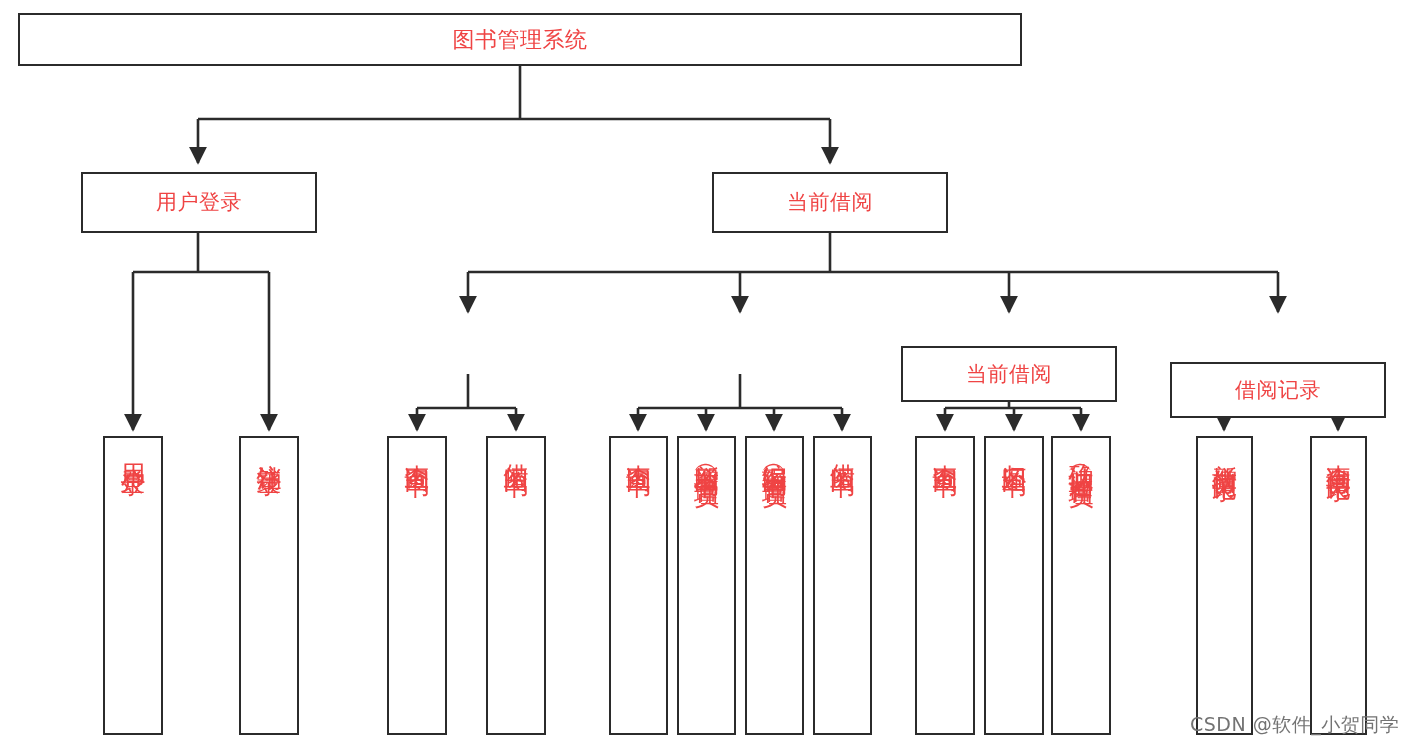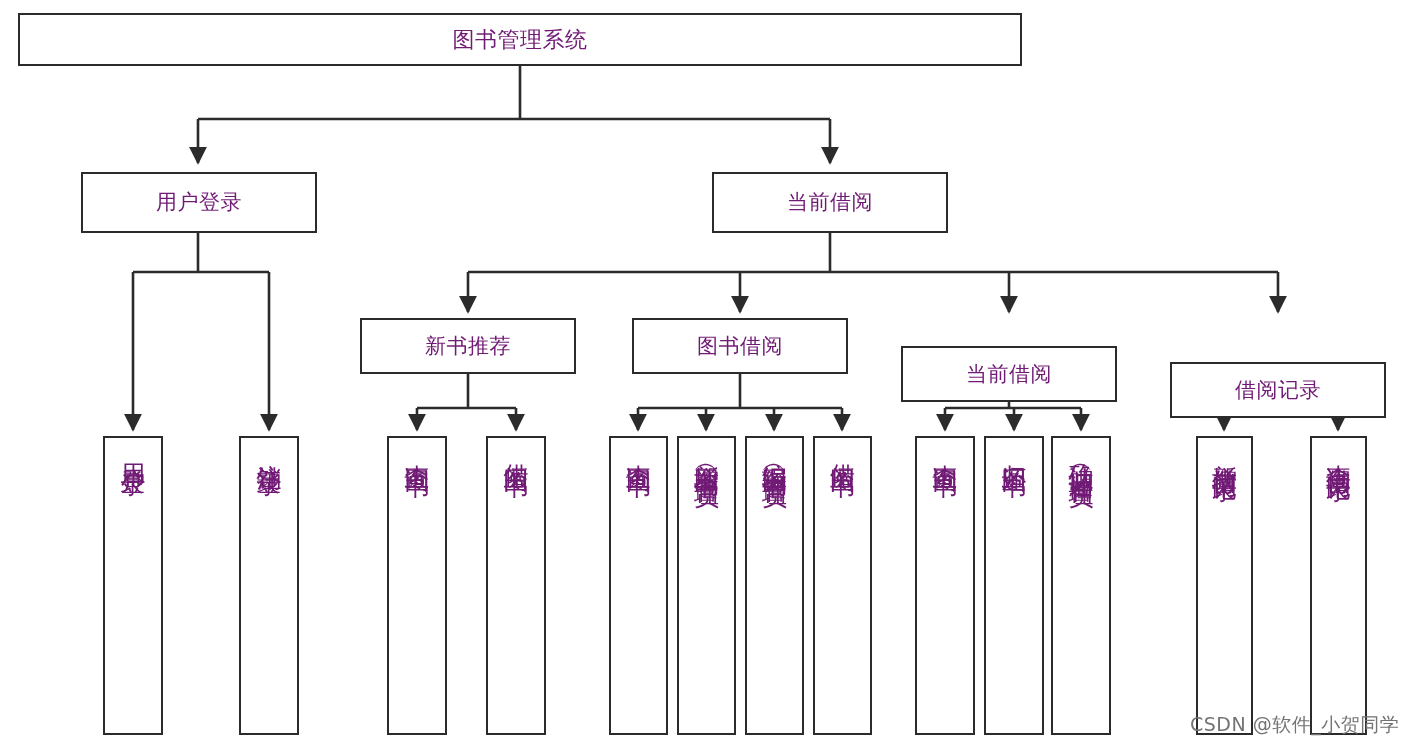--- a/index.html
+++ b/index.html
@@ -27,21 +27,21 @@
     pointer-events: none;
   }
   .node {
     position: absolute;
     box-sizing: border-box;
     border: 2px solid #2b2b2b;
     background: #ffffff;
     display: flex;
     align-items: center;
     justify-content: center;
-    color: #701a75;
+    color: #ef4444;
   }
   .node .lbl {
     display: block;
     text-align: center;
     line-height: 1.18;
     letter-spacing: 0.5px;
   }
   .node.horiz .lbl {
     writing-mode: horizontal-tb;
     font-size: 21px;
@@ -128,26 +128,20 @@
     <span class="lbl">图书管理系统</span>
   </div>
 
   <div class="node horiz" style="left:81px; top:172px; width:236px; height:61px;">
     <span class="lbl">用户登录</span>
   </div>
   <div class="node horiz" style="left:712px; top:172px; width:236px; height:61px;">
     <span class="lbl">当前借阅</span>
   </div>
 
-  <div class="node horiz" style="left:360px; top:318px; width:216px; height:56px;">
-    <span class="lbl">新书推荐</span>
-  </div>
-  <div class="node horiz" style="left:632px; top:318px; width:216px; height:56px;">
-    <span class="lbl">图书借阅</span>
-  </div>
   <div class="node horiz" style="left:901px; top:318px; width:216px; height:56px;margin-top:28px;">
     <span class="lbl">当前借阅</span>
   </div>
   <div class="node horiz" style="left:1170px; top:318px; width:216px; height:56px;margin-top:44px;">
     <span class="lbl">借阅记录</span>
   </div>
 
   <div class="node vert" style="left:103px; top:436px; width:60px; height:299px;">
     <span class="lbl">用户登录</span>
   </div>

